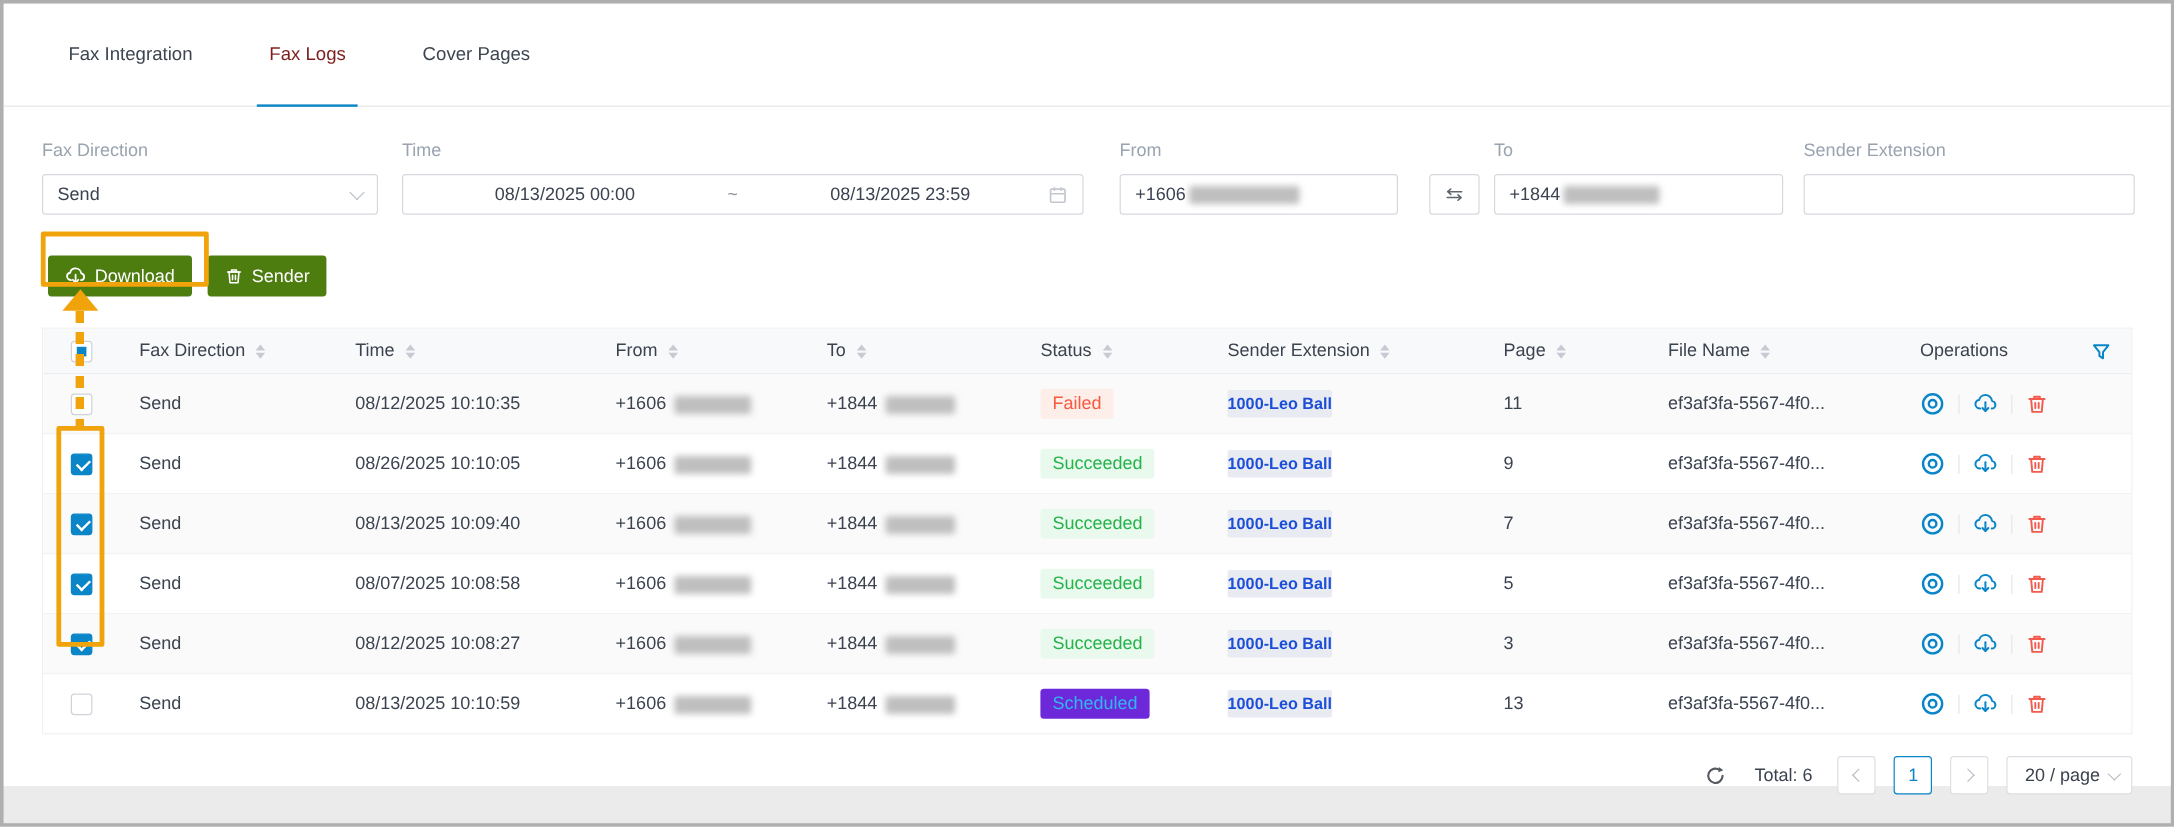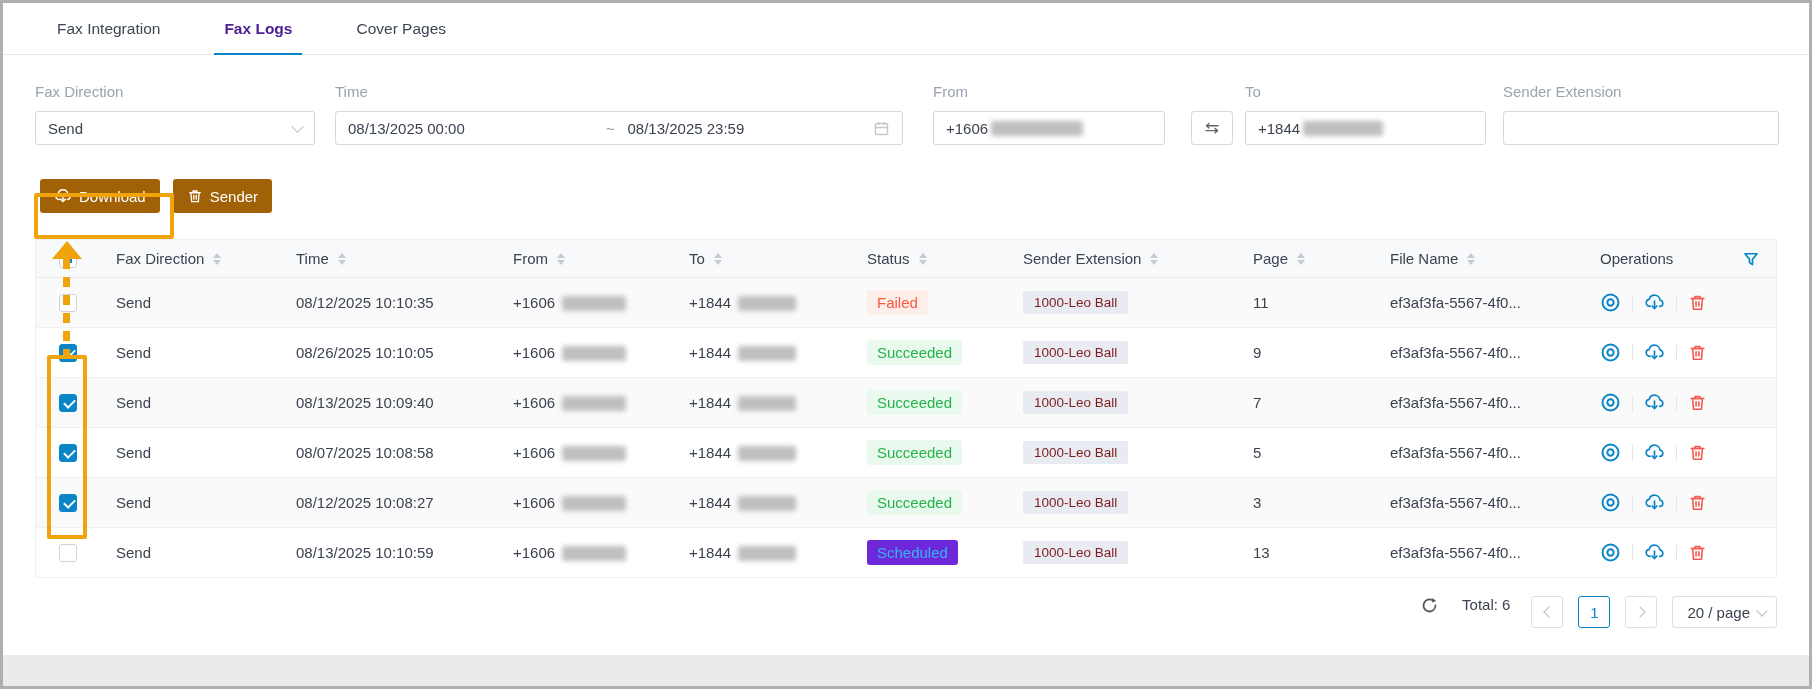--- a/index.html
+++ b/index.html
@@ -2,51 +2,51 @@
 <html><head>
 <meta charset="utf-8">
 <style>
   * { box-sizing: border-box; margin: 0; padding: 0; }
   body { margin: 0; background: #d8d8d8; font-family: "Liberation Sans", sans-serif; }
   .page { position: relative; width: 1812px; height: 689px; background: #ebebeb;
           border: 3px solid #afafaf; overflow: hidden; }
   .card { position: absolute; left: 0; top: 0; width: 1806px; height: 652px; background: #fff; }
 
   
-  .tabs { height: 52px; border-bottom: 1px solid #e7e7e7; display: flex; padding-left: 22px; }
+  .tabs { height: 86px; border-bottom: 1px solid #e7e7e7; display: flex; padding-left: 22px; }
   .tab { padding: 0 32px; display: flex; align-items: center; font-size: 15.5px; color: #3d4551;
          cursor: pointer; position: relative; }
-  .tab.active { color: #4c1d95; font-weight: bold; }
+  .tab.active { color: #7f1d1d; }
   .tab.active::after { content:""; position:absolute; left: 22px; right: 22px; bottom: -1px;
          height: 2px; background: #0a85c7; }
 
   
   .filters { display: flex; padding: 28px 0 0 0; margin-left: 32px; align-items: flex-end; }
   .fgroup { display: flex; flex-direction: column; }
   .flabel { font-size: 15px; color: #9aa3b0; height: 18px; margin-bottom: 10px; }
   .input-box { height: 34px; border: 1px solid #d5d9de; border-radius: 3px; background: #fff;
                display: flex; align-items: center; font-size: 15px; color: #3b4350; padding: 0 12px; }
   .w-dir { width: 280px; justify-content: space-between; }
   .w-time { width: 568px; padding: 0 12px; }
   .w-from { width: 232px; }
   .w-to { width: 241px; }
   .w-ext { width: 276px; }
   .swap-btn { width: 42px; height: 34px; border: 1px solid #d5d9de; border-radius: 3px;
               background:#fff; display:flex; align-items:center; justify-content:center; cursor:pointer; }
   .chev { width: 9px; height: 9px; border-right: 1.6px solid #b9bec7; border-bottom: 1.6px solid #b9bec7;
           transform: rotate(45deg); margin-top: -4px; }
-  .t-seg { flex: 1; }
+  .t-seg { flex: 1; text-align: center; }
   .t-sep { width: 34px; text-align: center; color: #8b929c; }
   .redact { display: inline-block; height: 15px; border-radius: 2px; background: #bfbfbf;
             filter: blur(2.5px); vertical-align: middle; margin-left: 3px; }
   .r90 { width: 92px; } .r80 { width: 80px; } .r64 { width: 64px; } .r58 { width: 58px; }
 
   
   .toolbar { margin: 34px 0 0 37px; display: flex; gap: 13px; }
-  .btn { height: 34px; background: #a16207; color: #fff; border: none; border-radius: 3px;
+  .btn { height: 34px; background: #4d7c0f; color: #fff; border: none; border-radius: 3px;
          font-size: 15px; display: inline-flex; align-items: center; gap: 7px; padding: 0 14px;
          cursor: pointer; font-family: "Liberation Sans", sans-serif; }
 
   
   .tbl { margin: 26px 32px 0 32px; border: 1px solid #f0f0f0; border-bottom: none; }
   .t-grid { display: grid;
     grid-template-columns: 64px 180px 217px 176px 178px 156px 230px 137px 210px 1fr;
     align-items: center; }
   .t-head { height: 38px; background: #f8f9fa; border-bottom: 1px solid #ebebeb; }
   .th { font-size: 15px; color: #454d5a; display: flex; align-items: center; }
@@ -62,31 +62,31 @@
         position: relative; cursor: pointer; }
   .cb.checked { background: #0a85c7; border-color: #0a85c7; }
   .cb.checked::after { content: ""; position: absolute; left: 5.5px; top: 2px; width: 5px; height: 9px;
         border: solid #fff; border-width: 0 2px 2px 0; transform: rotate(45deg); }
   .cb.indeterminate { border-color: #cfd3d9; }
   .cb.indeterminate::after { content: ""; position: absolute; inset: 4px; background: #0a85c7; }
   .status { display: inline-block; padding: 4px 10px; border-radius: 3px; font-size: 15px; }
   .status-failed { color: #f9593f; background: #fdeeea; }
   .status-succeeded { color: #25b34a; background: #e9f9ee; }
   .status-scheduled { color: #31b6f0; background: #6d28d9; }
-  .ext { display: inline-block; padding: 4px 11px; border-radius: 2px; background: #e9ebf3;
-         color: #7f1d1d; font-size: 13.5px; }
+  .ext { display: inline-block; padding: 4px 0; border-radius: 2px; background: #e9ebf3;
+         color: #1d4ed8; font-size: 13.5px; font-weight: bold; }
   .filename { white-space: nowrap; overflow: hidden; }
   .ops { display: flex; align-items: center; gap: 11px; }
   .op { display: inline-flex; cursor: pointer; }
   .op-div { width: 1px; height: 16px; background: #e4e6ea; }
   .ops-h { justify-content: space-between; padding-right: 16px; }
   .funnel { display: inline-flex; cursor: pointer; }
 
   
-  .pager { margin: 18px 32px 0 0; display: flex; justify-content: flex-end; gap: 15px; }
+  .pager { margin: 18px 32px 0 0; display: flex; justify-content: flex-end; align-items: center; gap: 15px; }
   .pg-refresh { display: inline-flex; cursor: pointer; margin-right: 8px; }
   .pg-total { font-size: 15px; color: #3b4350; margin-right: 6px; }
   .pg-box { width: 32px; height: 32px; border: 1px solid #dcdfe3; border-radius: 3px; background: #fff;
             display: inline-flex; align-items: center; justify-content: center; cursor: pointer; }
   .pg-box.current { border-color: #0a85c7; color: #0a85c7; font-size: 15px; }
   .pg-chev { width: 8px; height: 8px; border-right: 1.6px solid #b9bec7; border-bottom: 1.6px solid #b9bec7; }
   .pg-prev .pg-chev { transform: rotate(135deg); margin-left: 3px; }
   .pg-next .pg-chev { transform: rotate(-45deg); margin-right: 3px; }
   .pg-size { height: 32px; border: 1px solid #dcdfe3; border-radius: 3px; background: #fff;
              display: inline-flex; align-items: center; padding: 0 10px 0 14px; gap: 8px;

